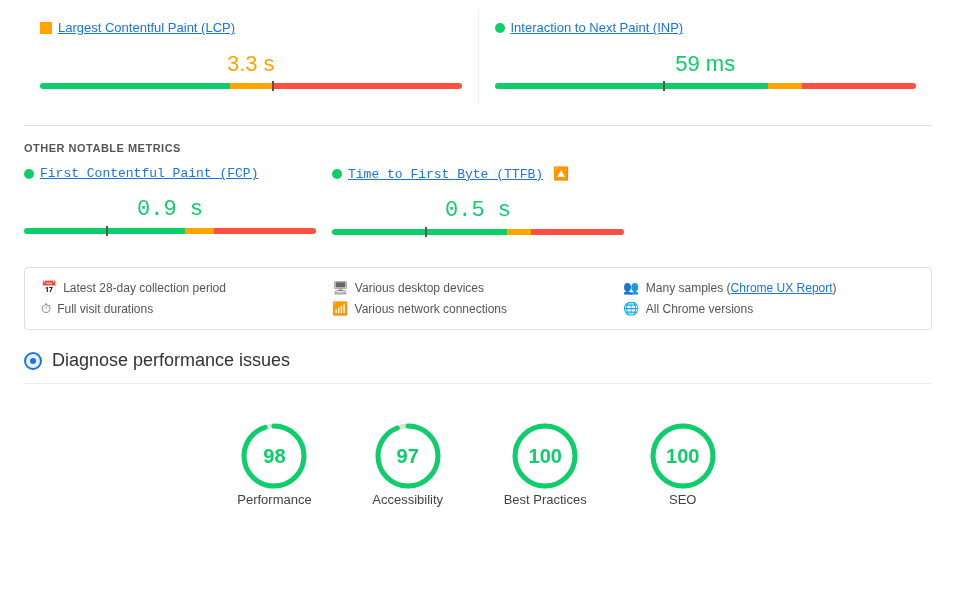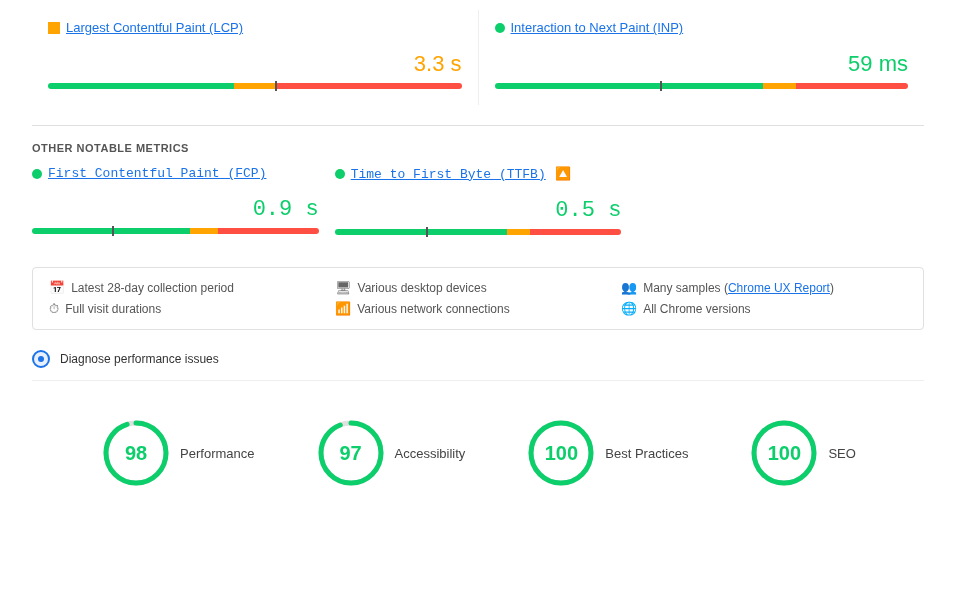--- a/index.html
+++ b/index.html
@@ -5,21 +5,21 @@
     * { box-sizing: border-box; margin: 0; padding: 0; }
     body {
       font-family: Arial, sans-serif;
       font-size: 13px;
       background: #fff;
       color: #333;
       width: 956px;
     }
 
     .main-container {
-      padding: 10px 32px;
+      padding: 10px 24px;
     }
 
     
     .metrics-row {
       display: flex;
       gap: 0;
       margin-bottom: 20px;
     }
 
     .metric-card {
@@ -61,21 +61,21 @@
 
     .metric-link {
       color: #1a73e8;
       text-decoration: underline;
       cursor: pointer;
       font-size: 13px;
     }
 
     .metric-value {
       font-size: 22px;
-      text-align: right;
+      text-align: center;
       margin-bottom: 6px;
       margin-top: 16px;
     }
 
     .metric-value.orange { color: #ffa400; }
     .metric-value.green { color: #0cce6b; }
     .metric-value.red { color: #ff4e42; }
 
     .progress-bar-container {
       position: relative;
@@ -190,38 +190,37 @@
     }
 
     .diagnose-dot {
       width: 6px;
       height: 6px;
       border-radius: 50%;
       background: #1a73e8;
     }
 
     .diagnose-title {
-      font-size: 12px;
+      font-size: 18px;
       font-weight: 500;
       color: #333;
     }
 
     
     .scores-row {
       display: flex;
       justify-content: center;
       gap: 60px;
       padding: 20px 0;
     }
 
     .score-item {
       display: flex;
-      flex-direction: row;
+      flex-direction: column;
       align-items: center;
-      gap: 8px;
     }
 
     .score-circle {
       width: 72px;
       height: 72px;
       position: relative;
     }
 
     .score-circle svg {
       transform: rotate(-90deg);

